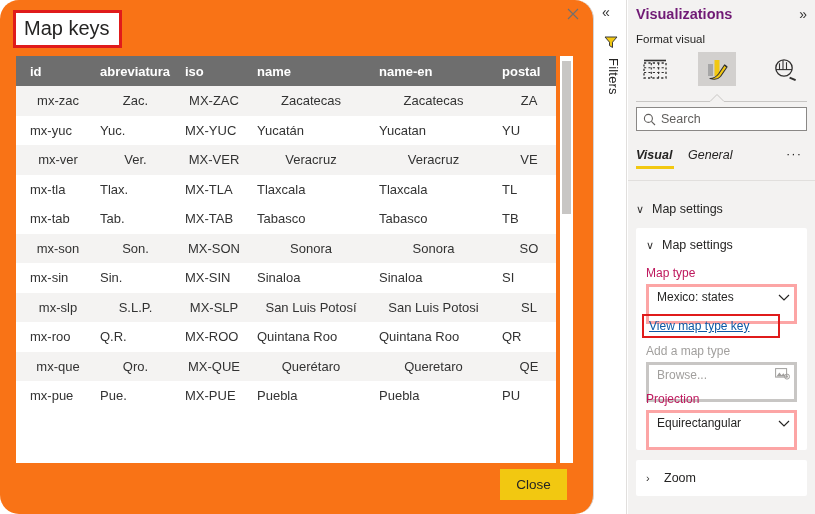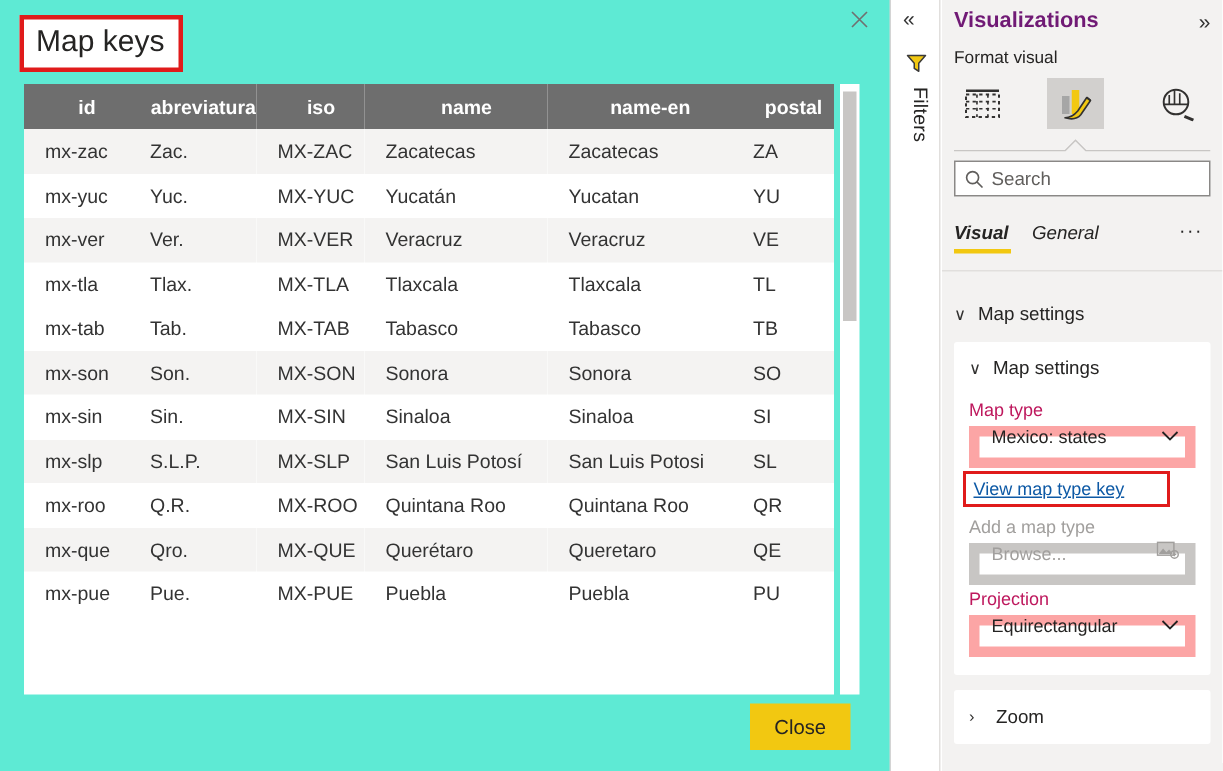--- a/index.html
+++ b/index.html
@@ -15,22 +15,23 @@
     position: relative;
     width: 815px; height: 514px;
     background: #ffffff;
   }
 
   
   #dialog {
     position: absolute;
     left: 0; top: 0;
     width: 594px; height: 514px;
-    background: #5eead4;
+    background: #f97316;
     border-right: 1px solid #d4d4d4;
+    border-radius: 19px;
   }
 
   #close-x {
     position: absolute;
     right: 9px; top: 4px;
     width: 22px; height: 22px;
     line-height: 22px;
     text-align: center;
     color: #707070;
     font-size: 15px;
@@ -64,38 +65,38 @@
     border-collapse: collapse;
     width: 540px;
     table-layout: fixed;
     font-size: 13px;
     color: #333333;
   }
   table.keys thead th {
     background: #6e6e6e;
     color: #ffffff;
     font-weight: bold;
-    text-align: center;
+    text-align: left;
     font-size: 13px;
     height: 30px;
     padding: 0 0 0 14px;
     vertical-align: middle;
     white-space: nowrap;
   }
   table.keys tbody td {
     height: 29.5px;
     padding: 0 0 0 14px;
     vertical-align: middle;
     white-space: nowrap;
     font-size: 13px;
     color: #333333;
     overflow: hidden;
     text-overflow: ellipsis;
   }
-  table.keys tbody tr.odd  td { background: #f4f3f2; }
+  table.keys tbody tr.odd  td { background: #f4f3f2; text-align: center; }
   table.keys tbody tr.even td { background: #ffffff; }
 
   col.c-id     { width: 70px; }
   col.c-abrev  { width: 85px; }
   col.c-iso    { width: 72px; }
   col.c-name   { width: 122px; }
   col.c-nameen { width: 123px; }
   col.c-postal { width: 68px; }
 
   
@@ -316,22 +317,22 @@
 
   .field-label {
     position: absolute;
     font-size: 12px;
     color: #be185d;
   }
   .field-label.dim { color: #a19f9d; }
 
   .combo {
     position: absolute;
-    height: 20px;
-    border: 7px solid #fca5a5;
+    height: 40px;
+    border: 3px solid #fca5a5;
     background: #ffffff;
     display: flex;
     align-items: center;
     padding: 0 4px 14px 8px;
     cursor: pointer;
   }
   .combo .combo-value {
     flex: 1;
     font-size: 12px;
     color: #252423;

